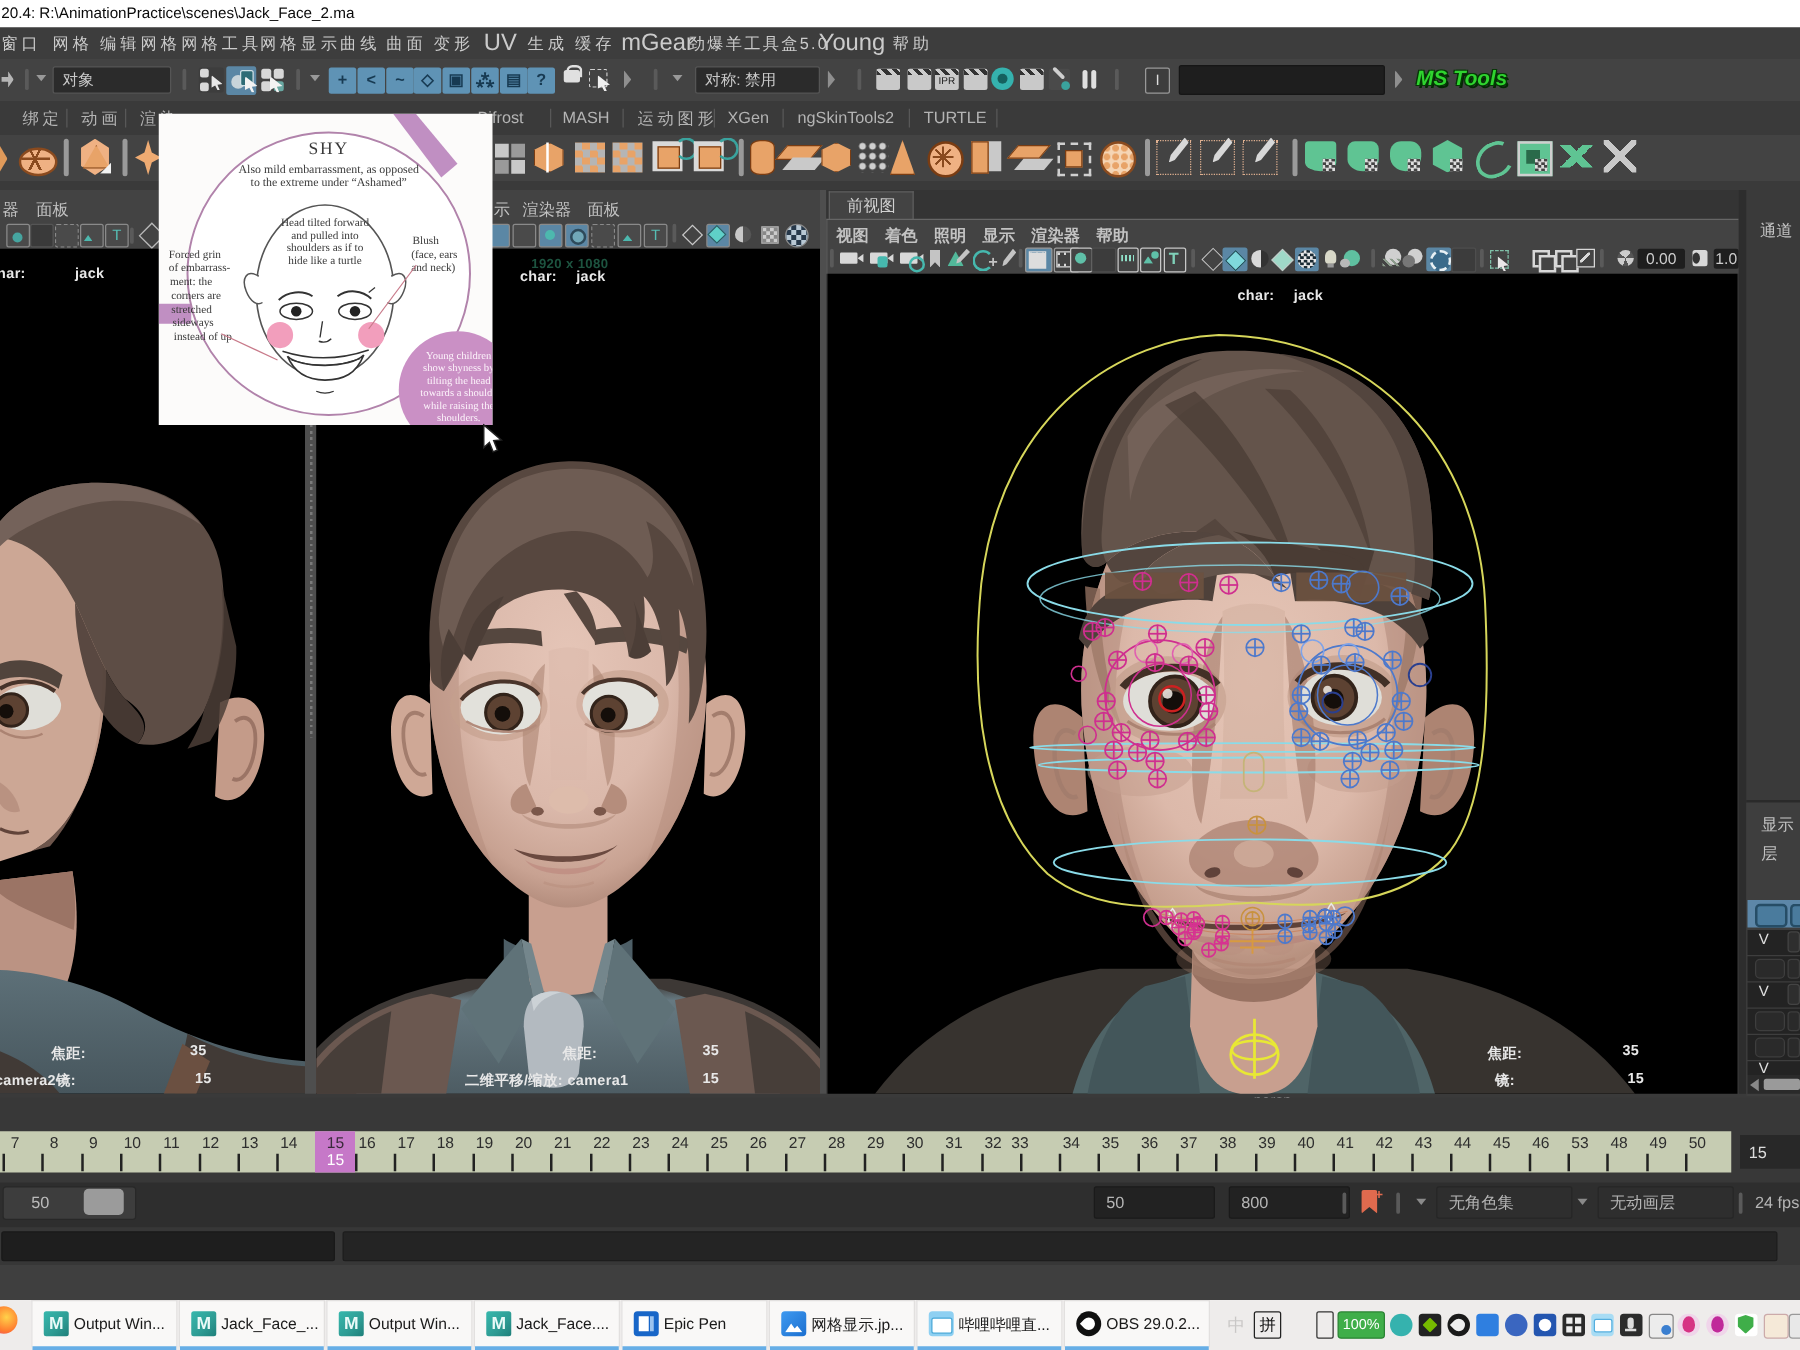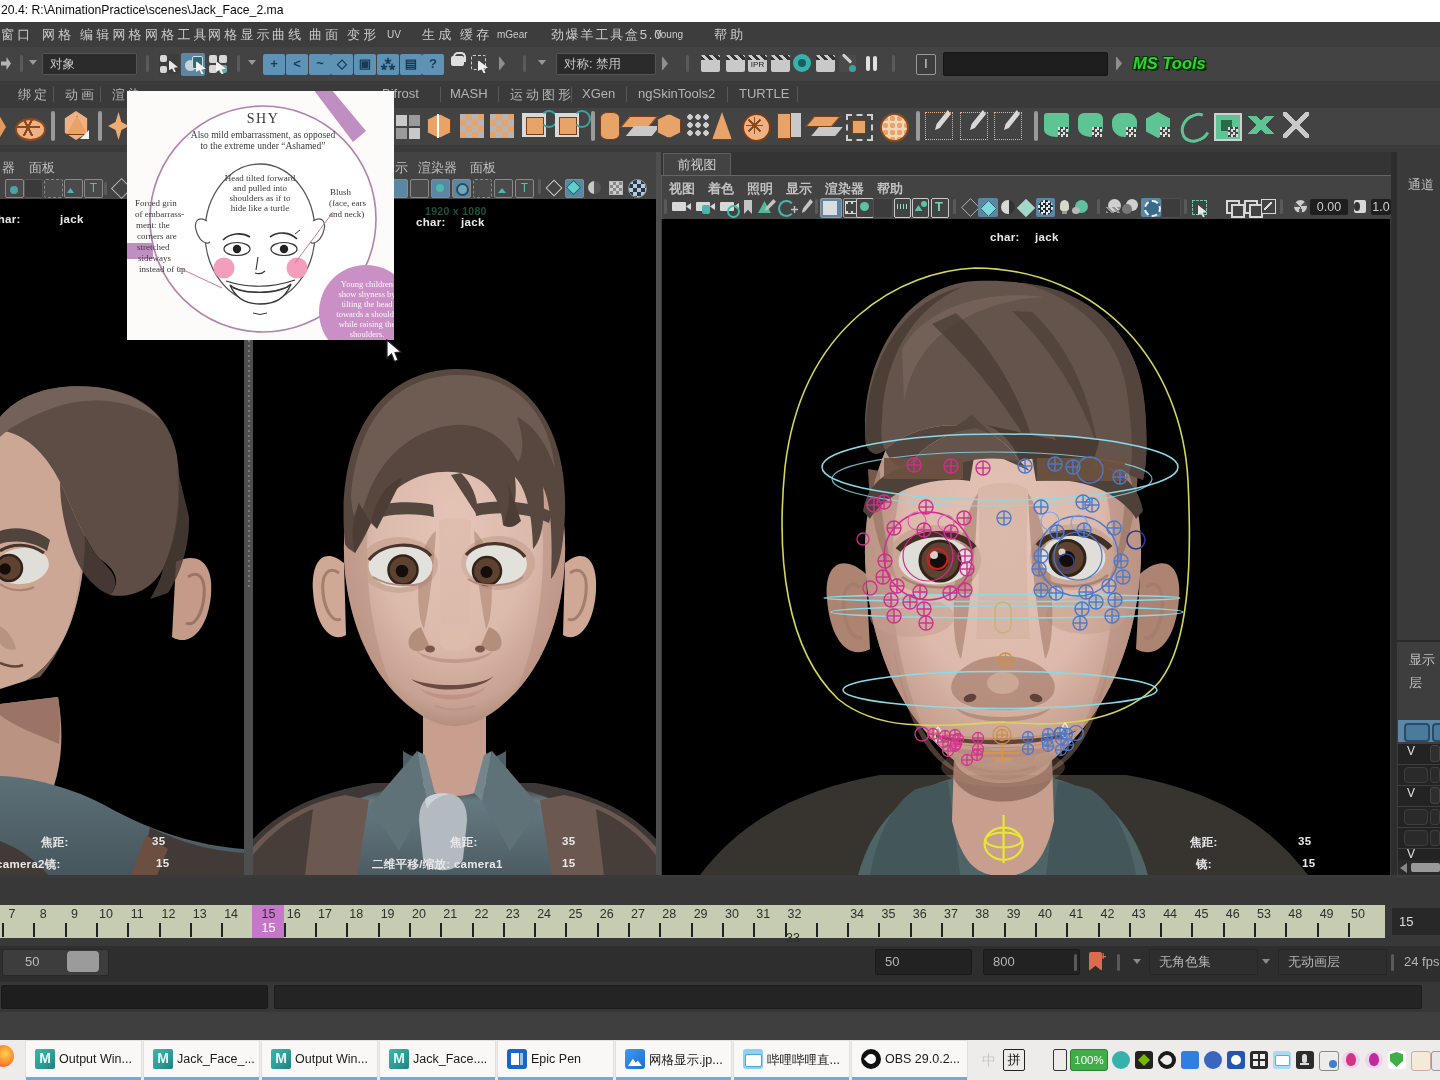--- a/index.html
+++ b/index.html
@@ -6,21 +6,21 @@
 .abs{position:absolute;}
 .i{position:absolute;border-radius:2px;}
 
 #titlebar{top:0;left:0;width:1440px;height:22px;background:#fff;color:#0a0a0a;font-size:12.2px;line-height:20px;padding-left:1px;white-space:nowrap;}
 
 #menubar{top:22px;left:0;width:1440px;height:25px;background:#3d3d3d;color:#cbcbcb;font-size:13.5px;line-height:26px;white-space:nowrap;}
 #menubar span{margin:0 6.5px;}
 
 #menubar span{position:absolute;top:0;margin:0;}
 #menubar .c{font-size:13px;letter-spacing:3.2px;}
-#menubar .l{font-size:10px;letter-spacing:0;text-align:right;}
+#menubar .l{font-size:19px;letter-spacing:0;text-align:right;}
 #shelftabs .c{letter-spacing:3px;}
 
 #statusbar{top:47px;left:0;width:1440px;height:34px;background:#434343;}
 .sfield{position:absolute;top:6px;height:20px;background:#2b2b2b;border:1px solid #555;border-radius:2px;color:#c8c8c8;font-size:12.5px;line-height:20px;padding-left:7px;}
 .vsep{position:absolute;top:8px;width:3px;height:17px;background:#5a5a5a;border-radius:2px;}
 .dd{position:absolute;top:13px;width:0;height:0;border-left:4px solid transparent;border-right:4px solid transparent;border-top:5px solid #999;}
 .snap{position:absolute;top:7px;width:22px;height:21px;background:#5f93b5;border-radius:2px;color:#173a52;font-size:13px;font-weight:bold;text-align:center;line-height:20px;}
 .clap{position:absolute;top:8px;width:19px;height:17px;background:#c9c9c9;border-radius:2px;color:#222;font-size:8px;text-align:center;line-height:19px;overflow:hidden;}
 .clap:before{content:"";position:absolute;top:0;left:0;width:100%;height:5px;background:repeating-linear-gradient(45deg,#333 0 3px,#ccc 3px 6px);}
 
@@ -733,21 +733,21 @@
         <span class="tnum" style="left:669.3px;">28</span>
         <span class="tick" style="left:659.3px;"></span>
         <span class="tnum" style="left:700.6px;">29</span>
         <span class="tick" style="left:690.6px;"></span>
         <span class="tnum" style="left:731.9px;">30</span>
         <span class="tick" style="left:721.9px;"></span>
         <span class="tnum" style="left:763.2px;">31</span>
         <span class="tick" style="left:753.2px;"></span>
         <span class="tnum" style="left:794.5px;">32</span>
         <span class="tick" style="left:784.5px;"></span>
-        <span class="tnum" style="left:793px;margin-top:24px;">33</span>
+        <span class="tnum" style="left:816px;">33</span>
         <span class="tick" style="left:815.8px;"></span>
         <span class="tnum" style="left:857.1px;">34</span>
         <span class="tick" style="left:847.1px;"></span>
         <span class="tnum" style="left:888.4px;">35</span>
         <span class="tick" style="left:878.4px;"></span>
         <span class="tnum" style="left:919.7px;">36</span>
         <span class="tick" style="left:909.7px;"></span>
         <span class="tnum" style="left:951.0px;">37</span>
         <span class="tick" style="left:941.0px;"></span>
         <span class="tnum" style="left:982.3px;">38</span>

